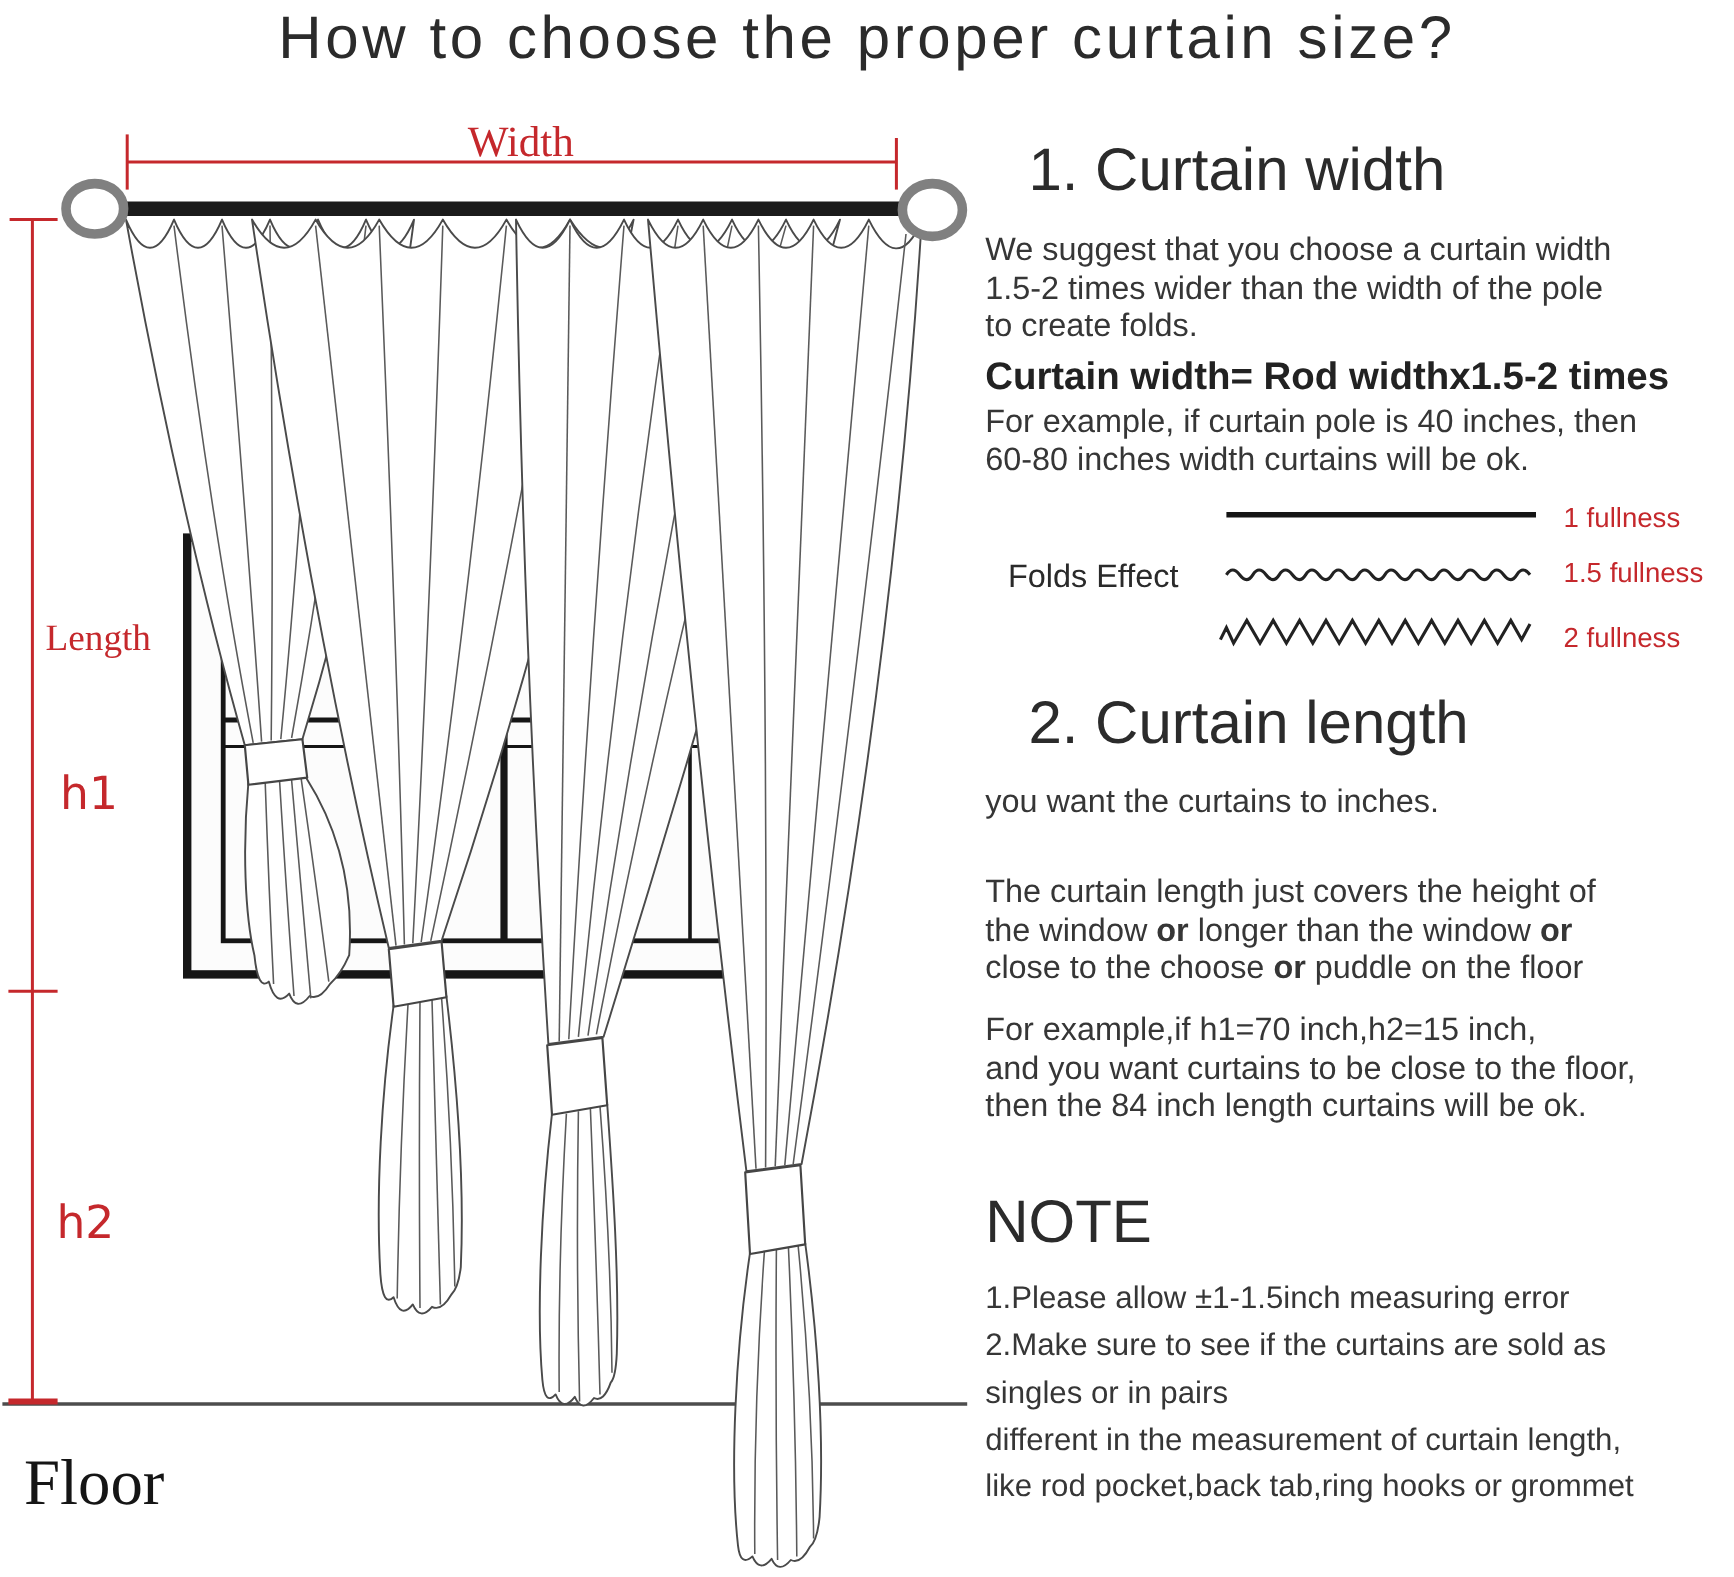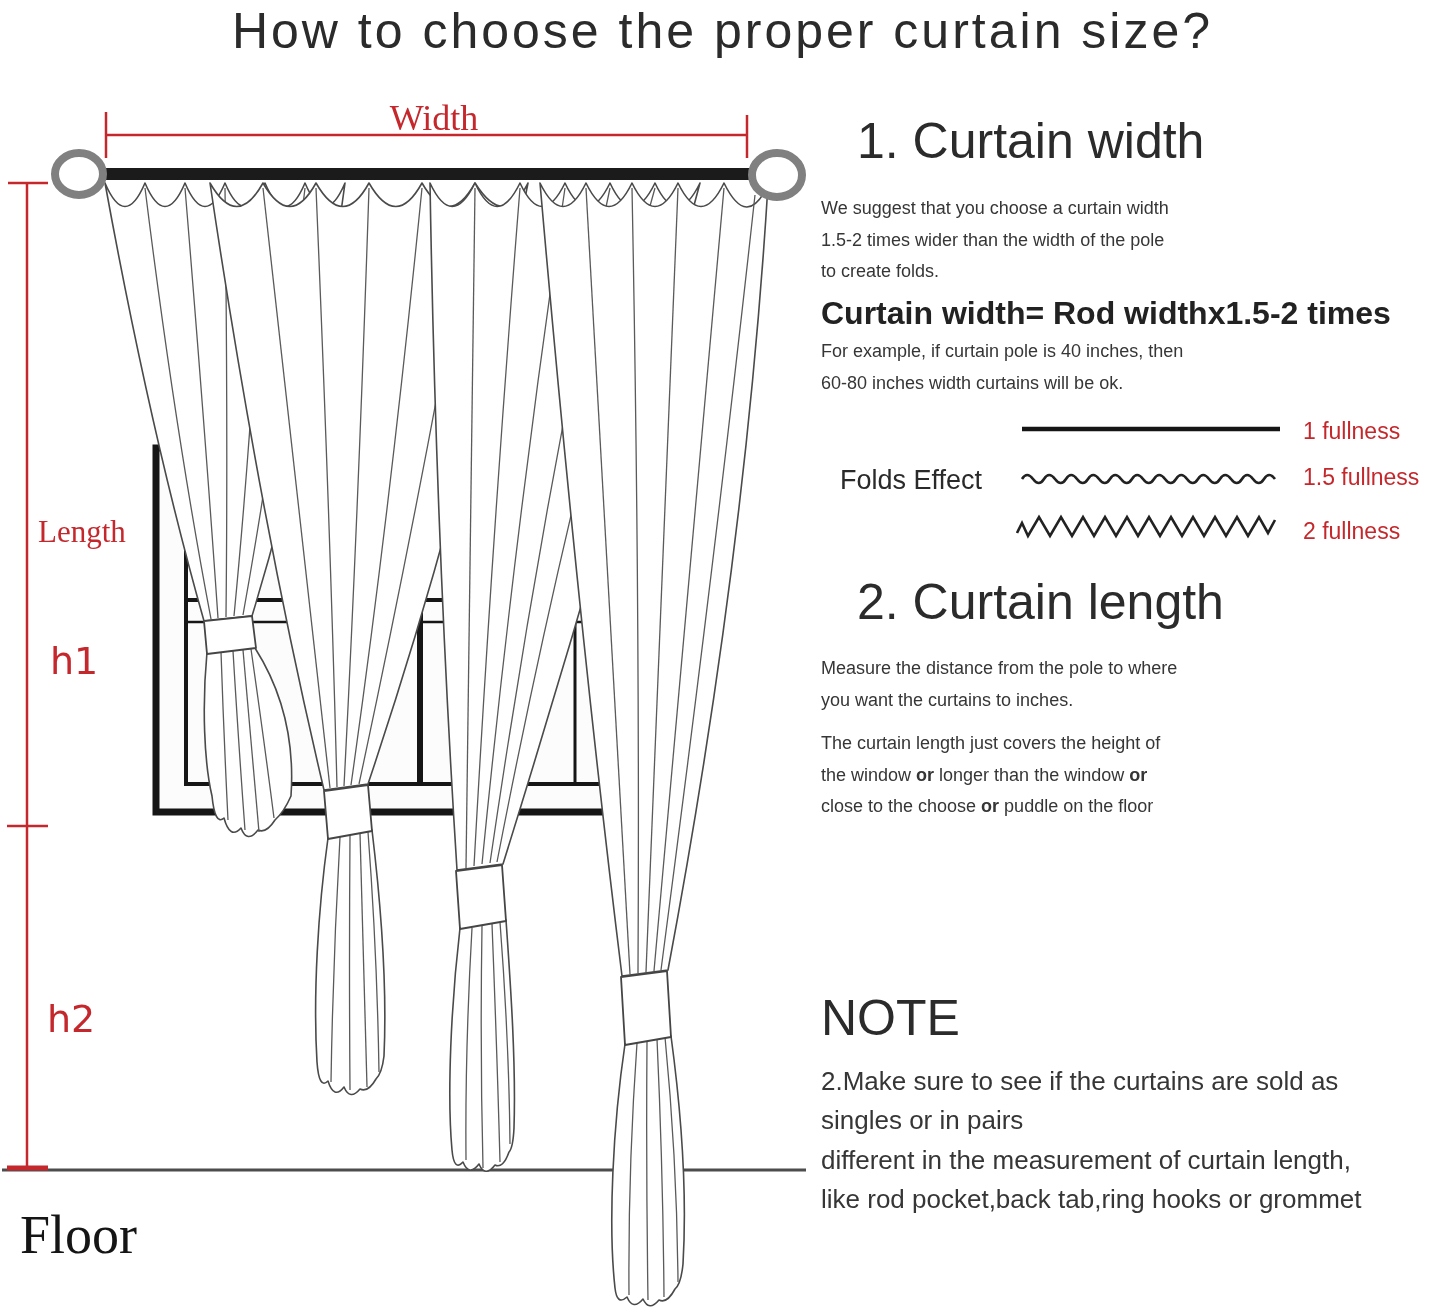--- a/index.html
+++ b/index.html
@@ -2,21 +2,21 @@
 <html><head>
 <meta charset="utf-8">
 <style>
   html,body{margin:0;padding:0;background:#fff;}
   .canvas{position:relative;width:1445px;height:1314px;background:#ffffff;overflow:hidden;
           font-family:"Liberation Sans",sans-serif;}
   .title{position:absolute;top:2px;left:0;width:100%;text-align:center;
          font-size:50px;letter-spacing:3px;color:#2b2b2b;}
   .blk{position:absolute;white-space:nowrap;color:#363636;}
   .h{font-size:50px;color:#2b2b2b;line-height:46px;}
-  .body{font-size:18px;line-height:31.5px;}
+  .body{font-size:27px;line-height:31.5px;}
   .notes{font-size:26px;line-height:39.3px;}
   .formula{font-size:32px;font-weight:bold;color:#222;}
   .b{font-weight:bold;}
   svg{position:absolute;}
   .panel{fill:#ffffff;stroke:#4a4a4a;stroke-width:1.6;stroke-linejoin:round;}
   .fold{fill:none;stroke:#5a5a5a;stroke-width:1.3;}
   .tie{fill:#ffffff;stroke:#454545;stroke-width:1.8;stroke-linejoin:round;}
   .win{stroke:#161616;}
   .red{stroke:#c5282c;}
   .t-red-serif{font-family:"Liberation Serif",serif;fill:#c5282c;}
@@ -185,33 +185,38 @@
              L296,131 L307,112 L318,131 L329,112 L340,131 L351,112 L362,131 L373,112 L384,131 L395,112
              L406,131 L417,112 L428,131 L439,112 L448,128 L455,115"></path>
     <text class="t-fullness" x="483" y="34" font-size="23">1 fullness</text>
     <text class="t-fullness" x="483" y="80" font-size="23">1.5 fullness</text>
     <text class="t-fullness" x="483" y="134" font-size="23">2 fullness</text>
   </svg>
 
   <div class="blk h" style="left:857px;top:579px;">2. Curtain length</div>
 
   <div class="blk body" style="left:821px;top:653px;">
-      <div><span>Measure the distance from the pole to where</span></div>
       <div><span>you want the curtains to inches.</span></div>
     </div>
 
   <div class="blk body" style="left:821px;top:728px;">
       <div><span>The curtain length just covers the height of</span></div>
       <div><span>the window </span><span class="b">or</span><span> longer than the window </span><span class="b">or</span></div>
       <div><span>close to the choose </span><span class="b">or</span><span> puddle on the floor</span></div>
     </div>
 
+  <div class="blk body" style="left:821px;top:843px;">
+      <div><span>For example,if h1=70 inch,h2=15 inch,</span></div>
+      <div><span>and you want curtains to be close to the floor,</span></div>
+      <div><span>then the 84 inch length curtains will be ok.</span></div>
+    </div>
 
   <div class="blk h" style="left:821px;top:995px;">NOTE</div>
 
   <div class="blk notes" style="left:821px;top:1062px;">
+      <div><span>1.Please allow ±1-1.5inch measuring error</span></div>
       <div><span>2.Make sure to see if the curtains are sold as</span></div>
       <div><span>singles or in pairs</span></div>
       <div><span>different in the measurement of curtain length,</span></div>
       <div><span>like rod pocket,back tab,ring hooks or grommet</span></div>
     </div>
 
 </div>
 
 </body></html>

